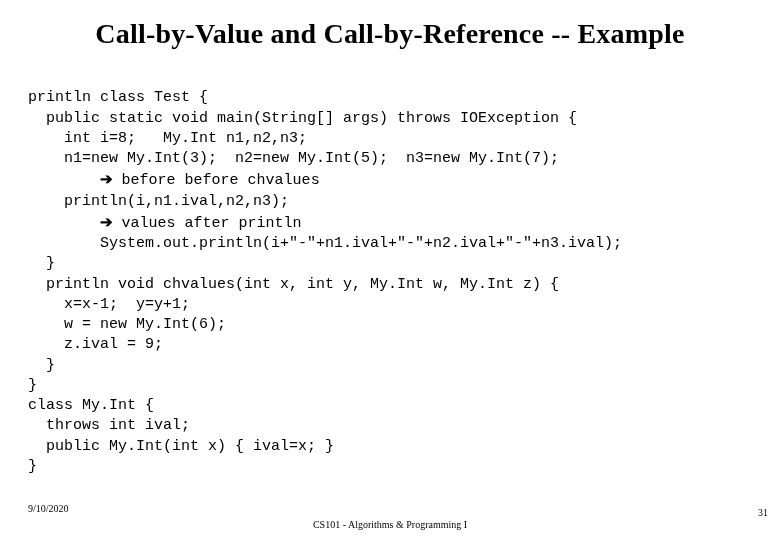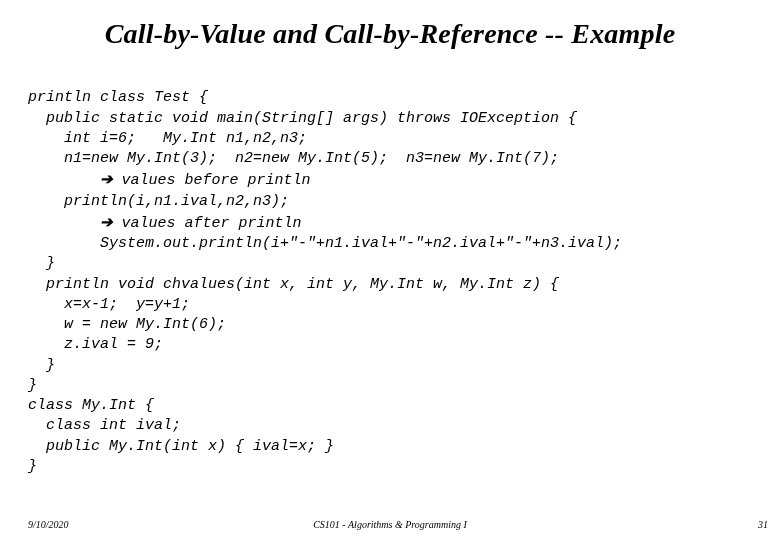--- a/index.html
+++ b/index.html
@@ -1,15 +1,15 @@
 <!DOCTYPE html>
 <html><head>
 <meta charset="utf-8">
 <style>
-  * { margin: 0; padding: 0; box-sizing: border-box; font-style: italic; }
+  * { margin: 0; padding: 0; box-sizing: border-box; }
   html, body { width: 780px; height: 540px; background: #fff; font-family: "Times New Roman", serif; }
   .slide {
     width: 780px;
     height: 540px;
     position: relative;
     padding: 12px 28px 0 28px;
   }
   .title {
     font-size: 28px;
     font-weight: bold;
@@ -30,49 +30,49 @@
     font-weight: bold;
   }
   .footer {
     position: absolute;
     bottom: 10px;
     left: 0;
     width: 780px;
     font-size: 10px;
     color: #000;
   }
-  .footer .date { position: absolute; left: 28px; bottom: 0; }
+  .footer .date { position: absolute; left: 28px; bottom: 16px; }
   .footer .course { position: absolute; left: 0; width: 780px; text-align: center; bottom: 0; }
-  .footer .page { position: absolute; right: 12px; bottom: 0; }
+  .footer .page { position: absolute; right: 12px; bottom: 12px; }
 </style>
 </head>
 <body>
 
 <div class="slide">
 
   <h1 class="title">Call-by-Value and Call-by-Reference -- Example</h1>
 
   <div class="code">
 <span>println class Test {</span>
 <span>  public static void main(String[] args) throws IOException {</span>
-<span>    int i=6;   My.Int n1,n2,n3;</span>
+<span>    int i=8;   My.Int n1,n2,n3;</span>
 <span>    n1=new My.Int(3);  n2=new My.Int(5);  n3=new My.Int(7);</span>
-<span>        </span><span class="arrow">➔</span><span> values before println</span>
+<span>        </span><span class="arrow">➔</span><span> before before chvalues</span>
 <span>    println(i,n1.ival,n2,n3);</span>
 <span>        </span><span class="arrow">➔</span><span> values after println</span>
 <span>        System.out.println(i+"-"+n1.ival+"-"+n2.ival+"-"+n3.ival);</span>
 <span>  }</span>
 <span>  println void chvalues(int x, int y, My.Int w, My.Int z) {</span>
 <span>    x=x-1;  y=y+1;</span>
 <span>    w = new My.Int(6);</span>
 <span>    z.ival = 9;</span>
 <span>  }</span>
 <span>}</span>
 <span>class My.Int {</span>
-<span>  class int ival;</span>
+<span>  throws int ival;</span>
 <span>  public My.Int(int x) { ival=x; }</span>
 <span>}</span>
   </div>
 
   <div class="footer">
     <span class="date">9/10/2020</span>
     <span class="course">CS101 - Algorithms &amp; Programming I</span>
     <span class="page">31</span>
   </div>
 

